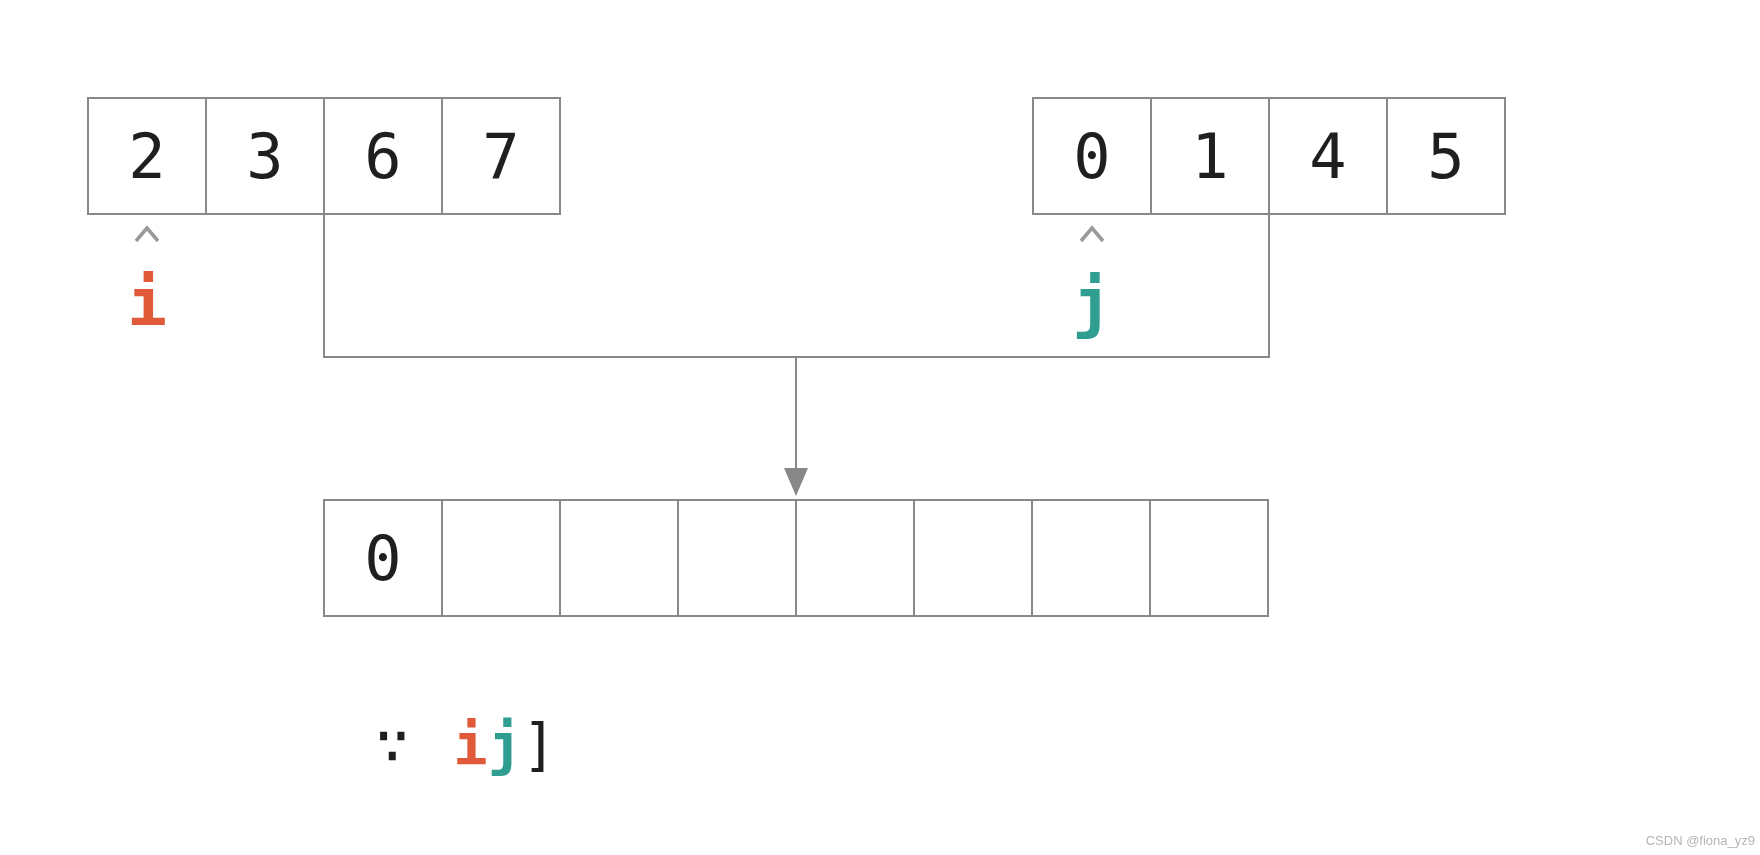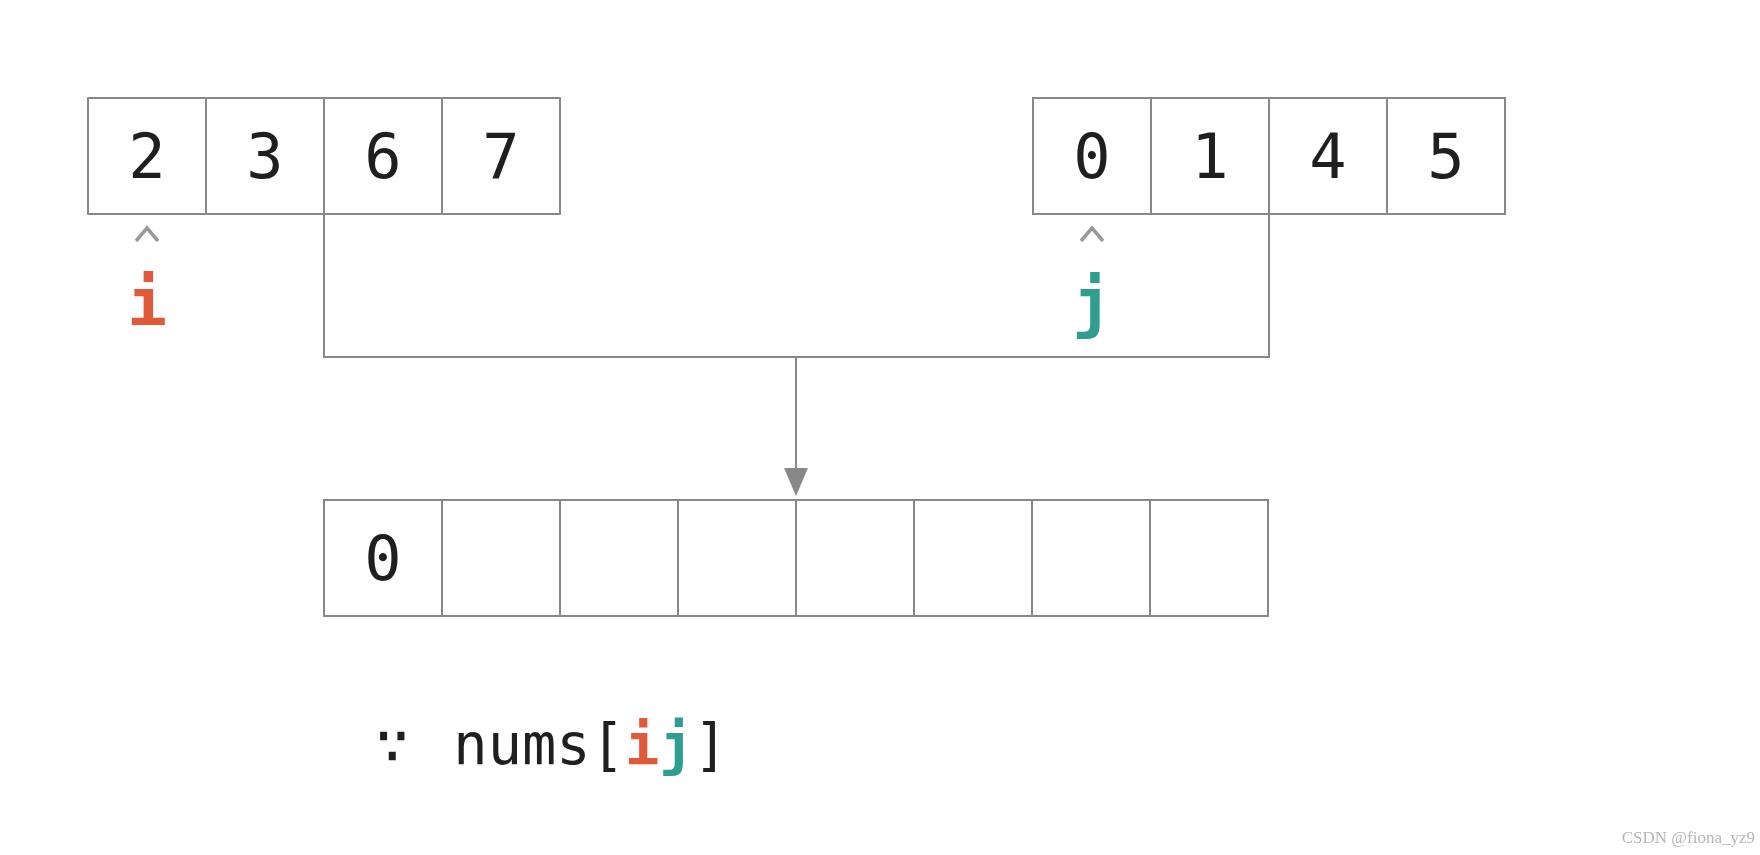--- a/index.html
+++ b/index.html
@@ -46,22 +46,22 @@
     position:absolute;left:375px;top:712px;
     font-size:57px;line-height:1.15;color:var(--text,#1f1f1f);
     white-space:pre;display:flex;align-items:baseline;
   }
   .because{display:inline-block;margin-right:44px;}
   .caption .i{color:var(--pointer_i,#e05a3a);font-weight:bold;}
   .caption .j{color:var(--pointer_j,#2f9e90);font-weight:bold;}
   
   .watermark{
     position:absolute;right:5px;bottom:7px;
-    font-family:Liberation Serif, serif;
-    font-size:17px;color:var(--watermark,#b5b5b5);
+    font-family:Liberation Sans, sans-serif;
+    font-size:13px;color:var(--watermark,#b5b5b5);
   }
 </style>
 </head>
 <body>
 
 <div class="canvas">
 
   <div class="array" style="left:87px;top:97px;">
     <div class="cell">2</div>
     <div class="cell">3</div>
@@ -97,18 +97,18 @@
     <div class="cell"></div>
     <div class="cell"></div>
     <div class="cell"></div>
     <div class="cell"></div>
     <div class="cell"></div>
     <div class="cell"></div>
     <div class="cell"></div>
   </div>
 
   <div class="caption">
-    <span class="because">∵</span><span>nums[</span><span class="i">i</span><span class="j"></span><span class="j">j</span><span>]</span>
+    <span class="because">∵</span><span class="i">i</span><span class="j"></span><span class="j">j</span><span>]</span>
   </div>
 
   <div class="watermark">CSDN @fiona_yz9</div>
 
 </div>
 
 </body></html>

